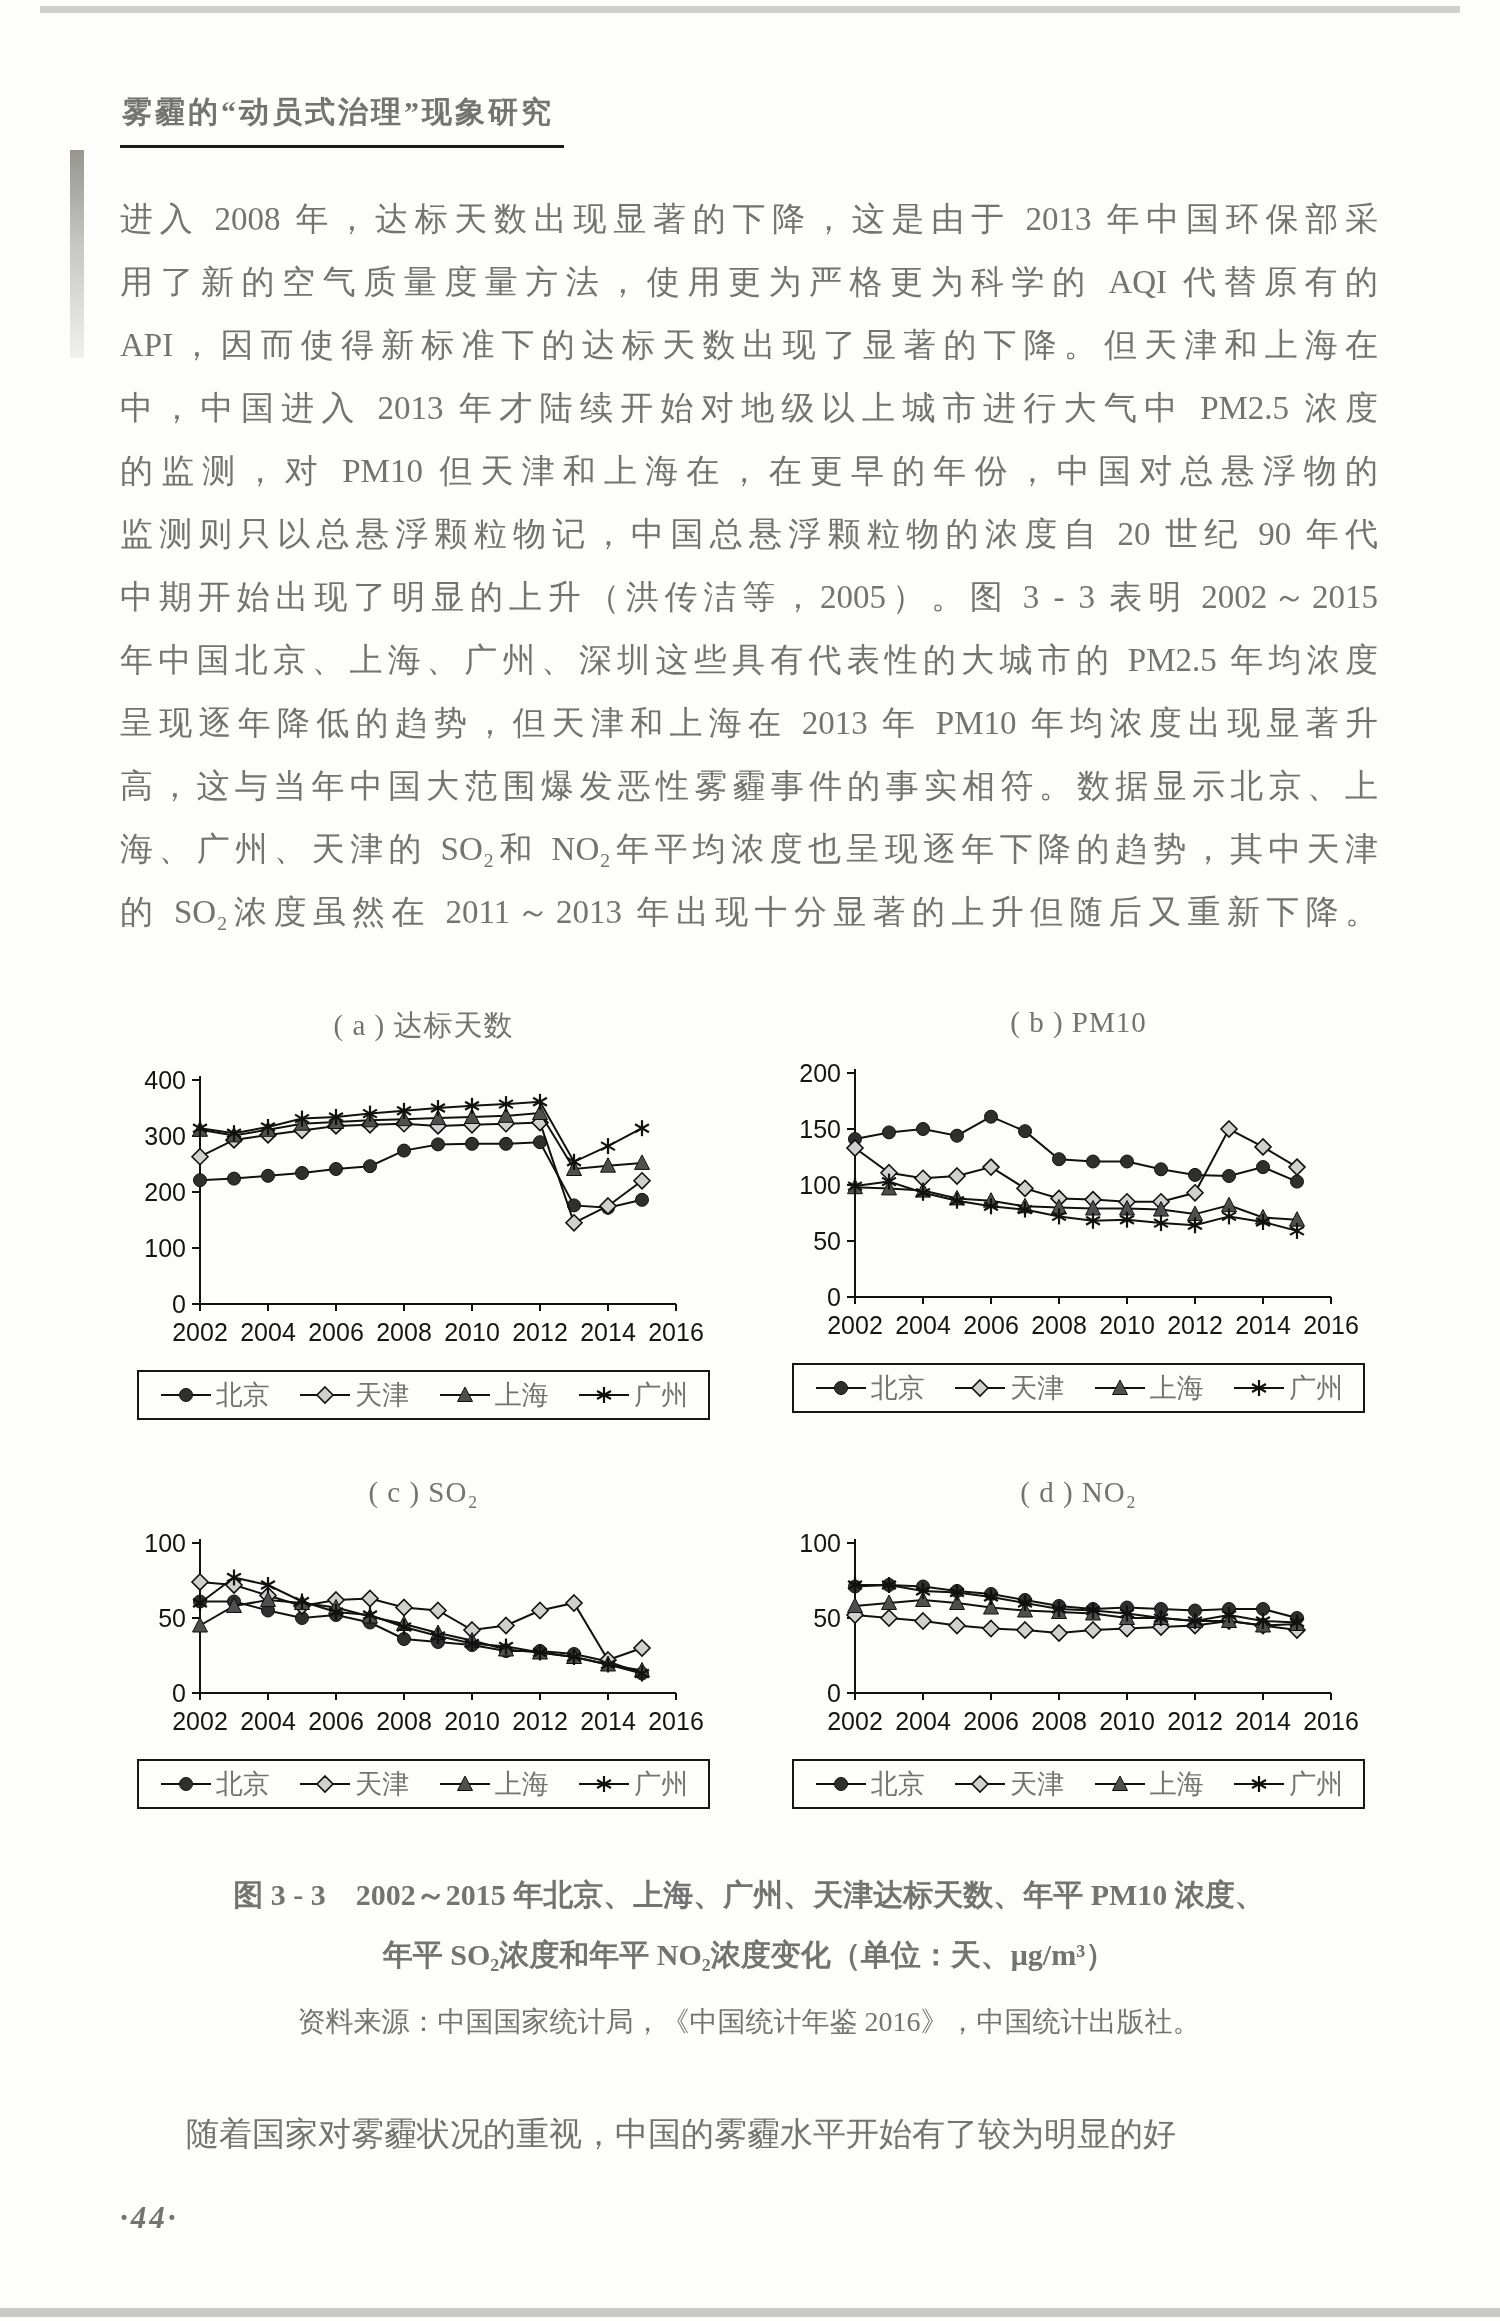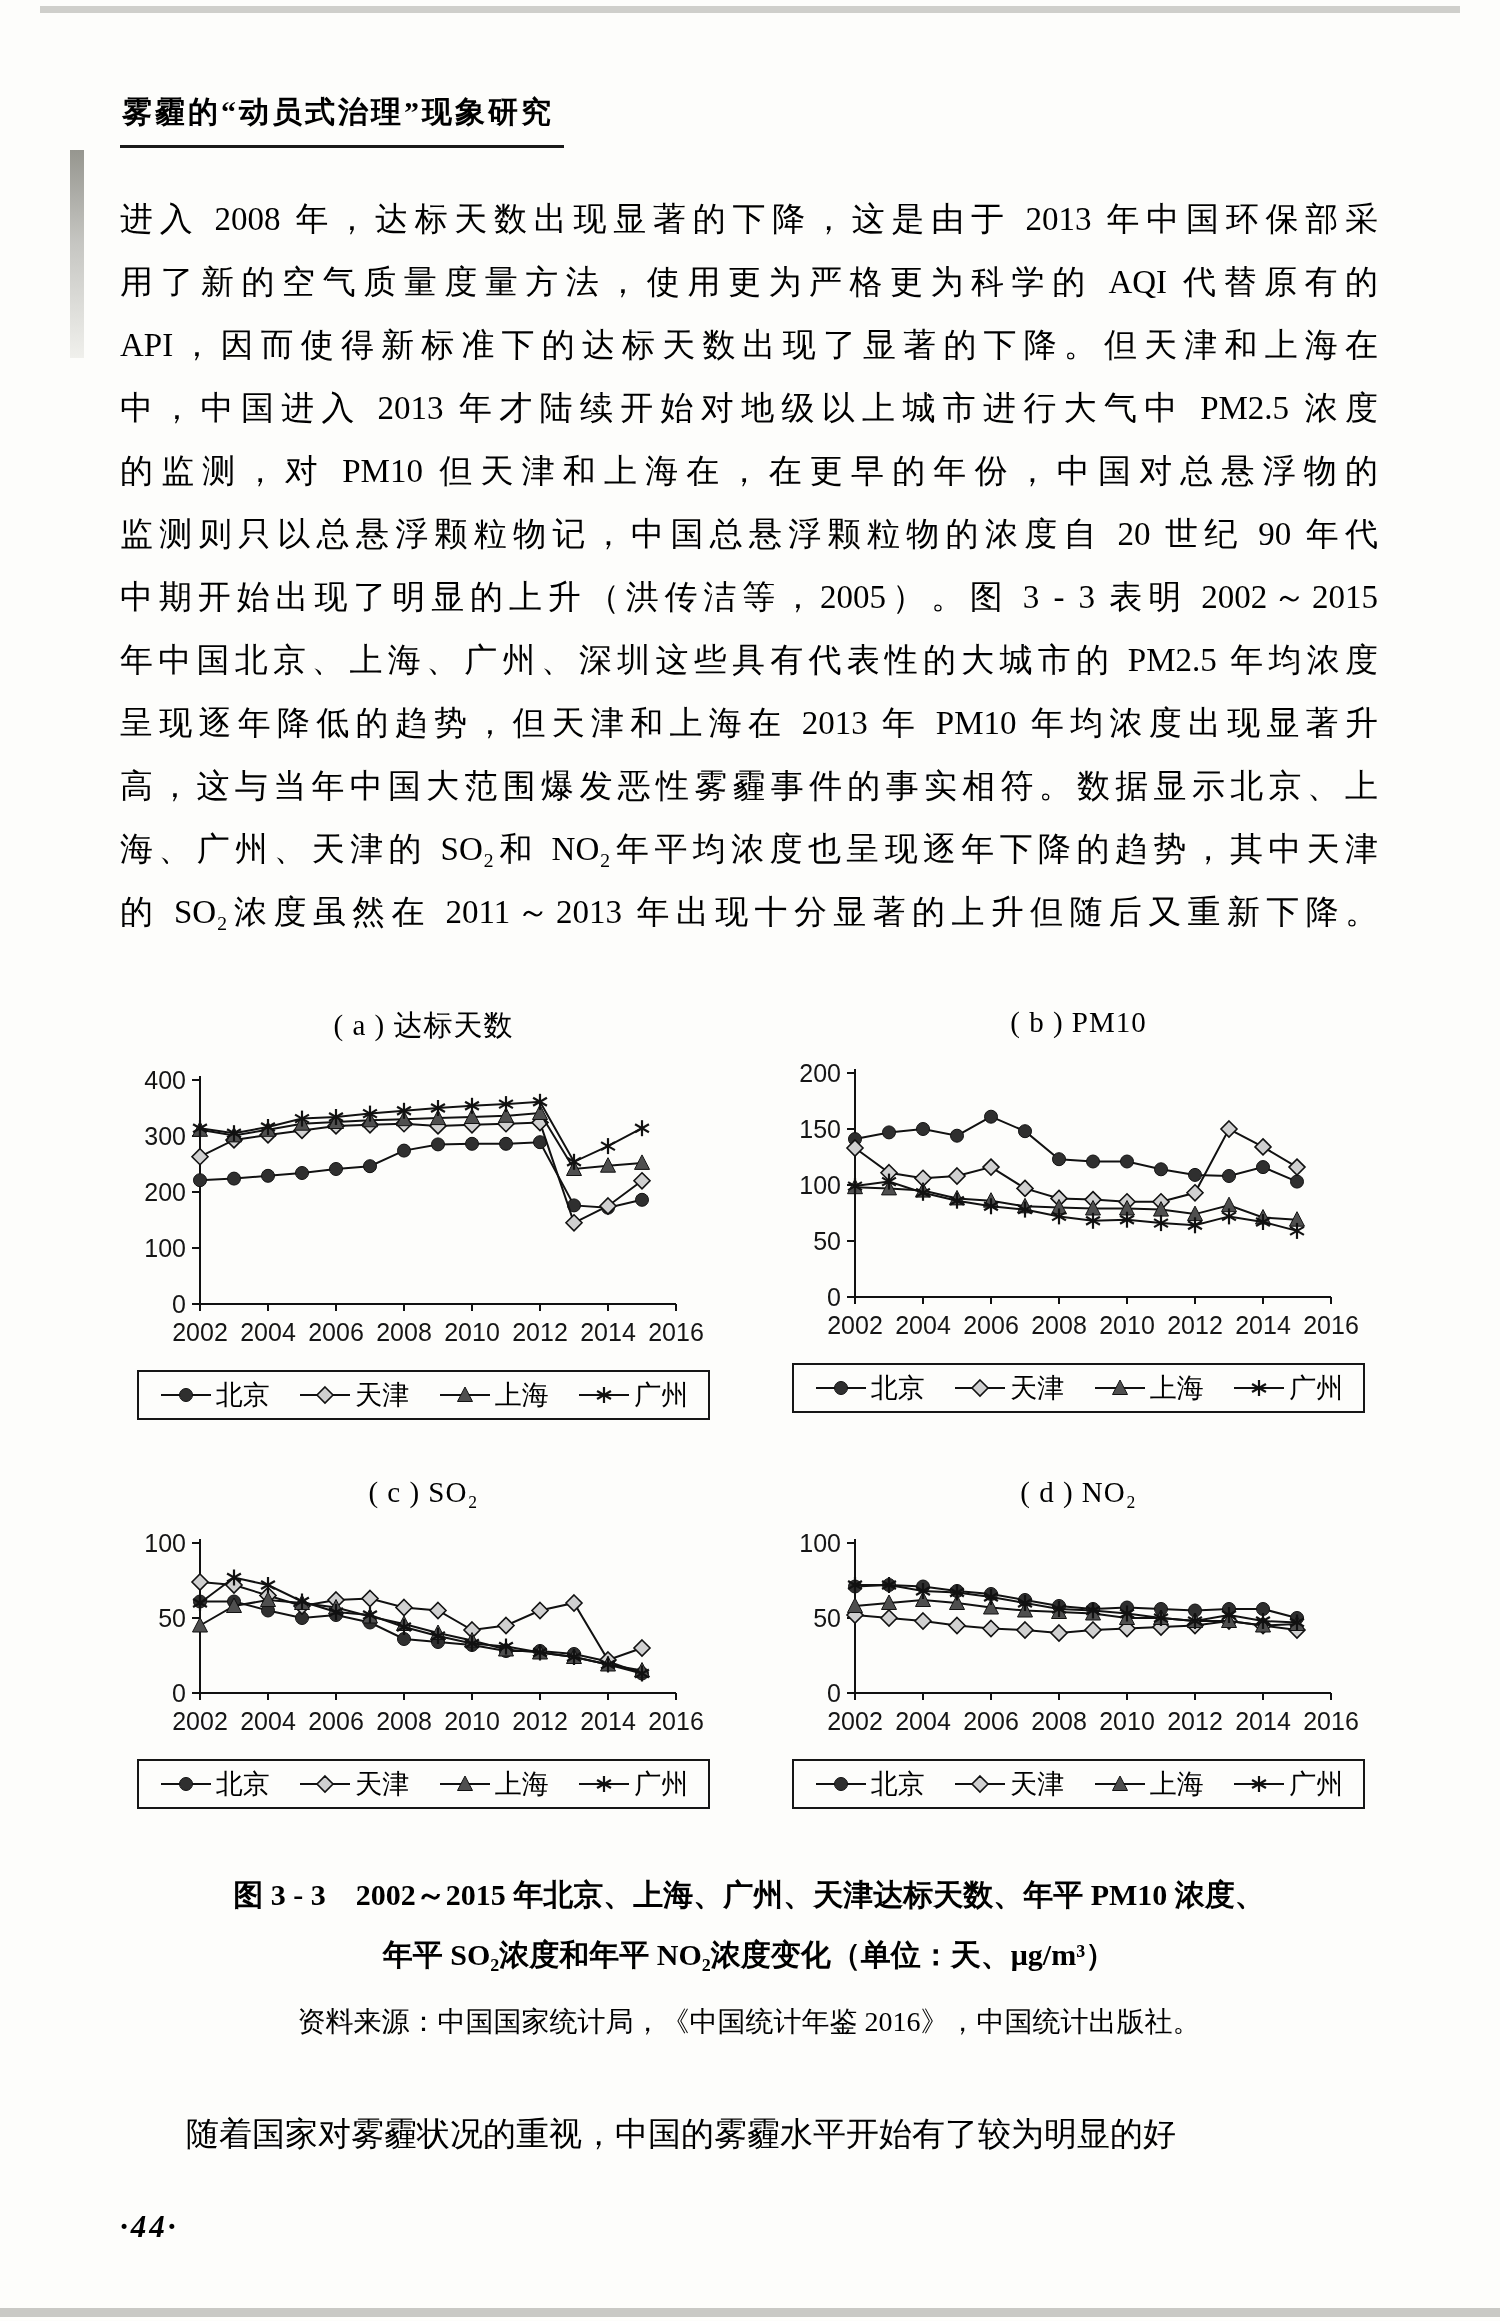--- a/index.html
+++ b/index.html
@@ -1,39 +1,39 @@
 <!DOCTYPE html>
 <html><head>
 <meta charset="utf-8">
 <style>
   *{box-sizing:border-box}
   html,body{margin:0;padding:0}
   body{background:#d8d8d4;display:flex;justify-content:center;}
   .page{width:1500px;height:2321px;background:#fdfdfb;position:relative;
         padding:92px 122px 0 120px;
-        font-family:"Liberation Serif","DejaVu Serif",serif;color:#000000;overflow:hidden;}
+        font-family:"Liberation Serif","DejaVu Serif",serif;color:#737373;overflow:hidden;}
   .scan-edge-top{position:absolute;top:6px;left:40px;right:40px;height:7px;background:#cfcfcb;}
   .scan-edge-bottom{position:absolute;bottom:4px;left:0;right:0;height:9px;background:#c9c9c5;}
   .running-head-text{display:inline-block;font-weight:700;font-size:30px;letter-spacing:3px;
         border-bottom:3px solid #1a1a1a;padding:0 10px 12px 2px;}
   .left-bar{position:absolute;left:70px;top:150px;width:14px;height:208px;
         background:linear-gradient(180deg,#96968f,#c6c6c2 45%,#f0f0ec);}
   .body-block{margin-top:40px;font-size:33px;line-height:63px;}
   .text-line{text-align:justify;text-align-last:justify;}
   .charts{display:grid;grid-template-columns:1fr 1fr;column-gap:64px;row-gap:56px;margin:62px 4px 0 8px;}
   .chart-title{text-align:center;font-size:29px;margin-bottom:20px;letter-spacing:1px;}
   .chart-svg{display:block;overflow:visible;font-family:"Liberation Sans","DejaVu Sans",sans-serif;}
   .legend{display:flex;justify-content:space-between;align-items:center;border:2px solid #161616;
         margin:18px auto 0;padding:5px 20px;width:97%;max-width:575px;font-size:27px;}
   .legend-item{display:inline-flex;align-items:center;gap:3px;}
   .legend-item svg{display:block;overflow:visible;}
   .caption{margin-top:56px;text-align:center;font-weight:700;font-size:30px;line-height:60px;}
   .source{margin-top:18px;text-align:center;font-size:28px;}
   .closing{margin:62px 0 0;text-indent:2em;font-size:33px;line-height:63px;}
-  .page-number{position:absolute;left:120px;bottom:76px;font-weight:700;font-style:italic;
+  .page-number{position:absolute;left:120px;bottom:85px;font-weight:700;font-style:italic;
         font-size:31px;letter-spacing:3px;}
 </style>
 </head>
 <body>
 
 <div class="page">
   <div class="scan-edge-top"></div>
   <div class="scan-edge-bottom"></div>
 
   <div class="running-head">

